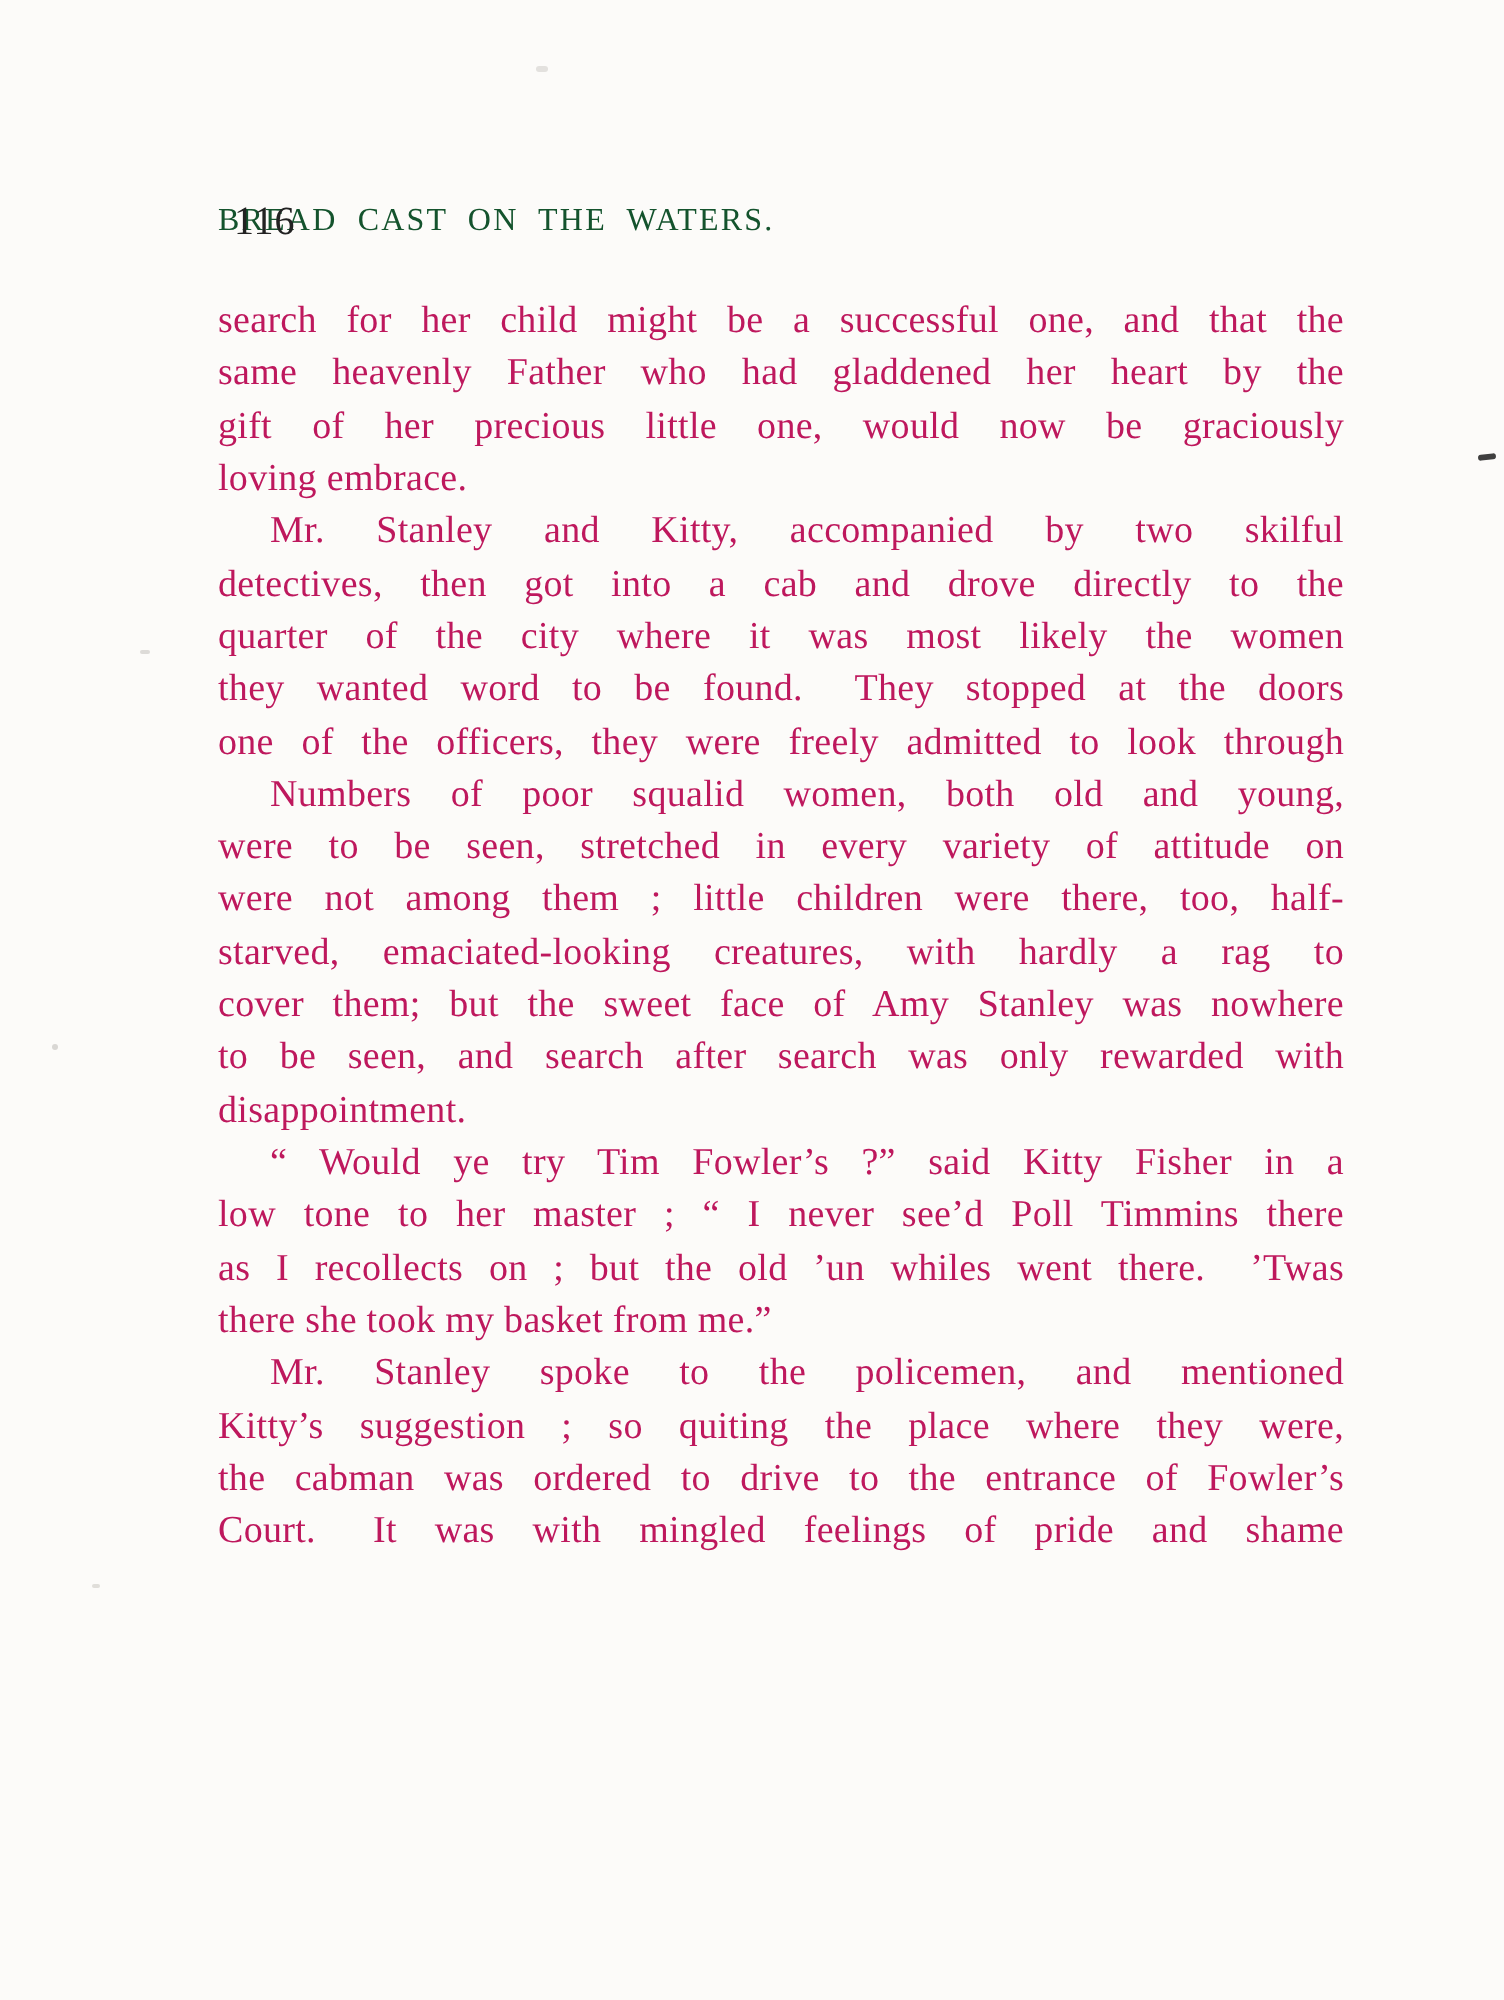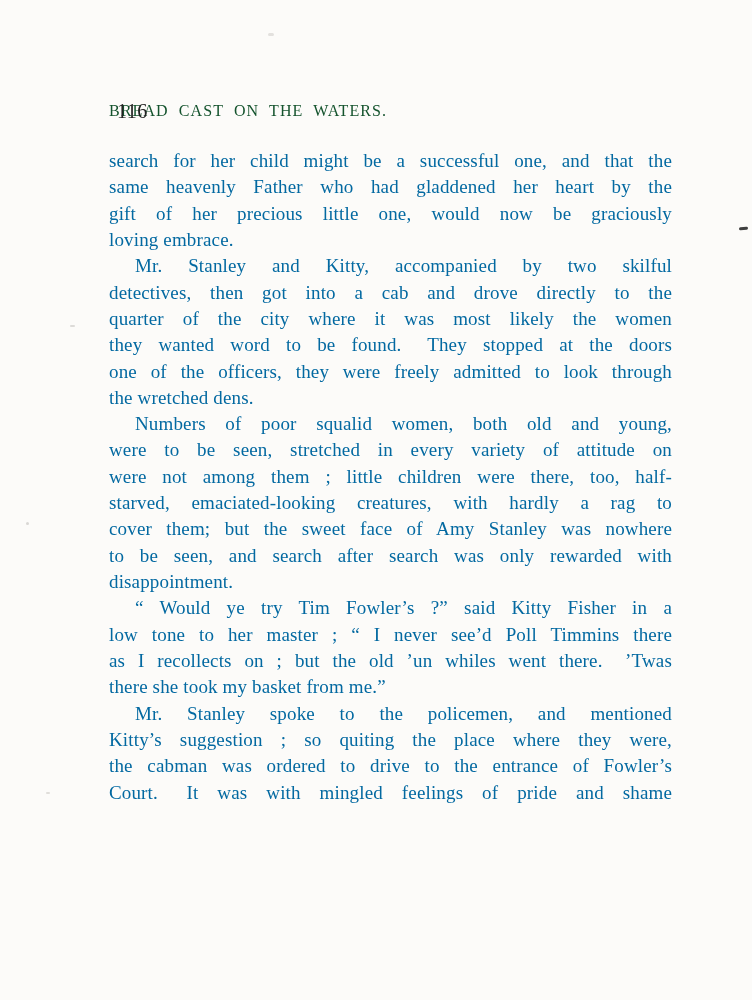--- a/index.html
+++ b/index.html
@@ -47,21 +47,21 @@
     width: 563px;
   }
   .line {
     font-size: 19px;
     line-height: 26.32px;
     height: 26.32px;
     letter-spacing: 0.15px;
     text-align: justify;
     text-align-last: justify;
     white-space: normal;
-    color: #0369a1;
+    color: #be185d;
   }
   .line.para-end {
     text-align-last: left;
   }
   .line.indent {
     text-indent: 26px;
   }
   
   .speck {
     position: absolute;
@@ -90,21 +90,20 @@
   <div class="text-block" id="text-block">
       <div class="line">search for her child might be a successful one, and that the</div>
       <div class="line">same heavenly Father who had gladdened her heart by the</div>
       <div class="line">gift of her precious little one, would now be graciously</div>
       <div class="line para-end">loving embrace.</div>
       <div class="line indent">Mr. Stanley and Kitty, accompanied by two skilful</div>
       <div class="line">detectives, then got into a cab and drove directly to the</div>
       <div class="line">quarter of the city where it was most likely the women</div>
       <div class="line">they wanted word to be found.  They stopped at the doors</div>
       <div class="line">one of the officers, they were freely admitted to look through</div>
-      <div class="line para-end">the wretched dens.</div>
       <div class="line indent">Numbers of poor squalid women, both old and young,</div>
       <div class="line">were to be seen, stretched in every variety of attitude on</div>
       <div class="line">were not among them ; little children were there, too, half-</div>
       <div class="line">starved, emaciated-looking creatures, with hardly a rag to</div>
       <div class="line">cover them; but the sweet face of Amy Stanley was nowhere</div>
       <div class="line">to be seen, and search after search was only rewarded with</div>
       <div class="line para-end">disappointment.</div>
       <div class="line indent">“ Would ye try Tim Fowler’s ?” said Kitty Fisher in a</div>
       <div class="line">low tone to her master ; “ I never see’d Poll Timmins there</div>
       <div class="line">as I recollects on ; but the old ’un whiles went there.  ’Twas</div>

